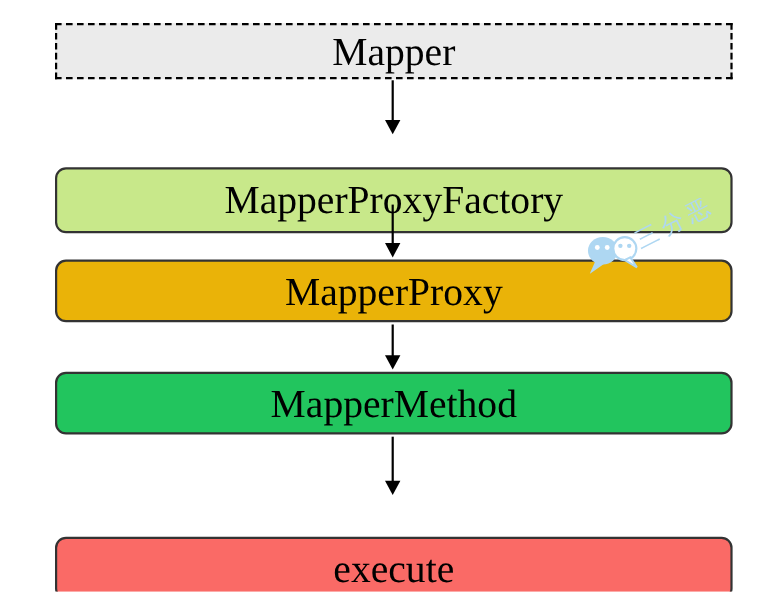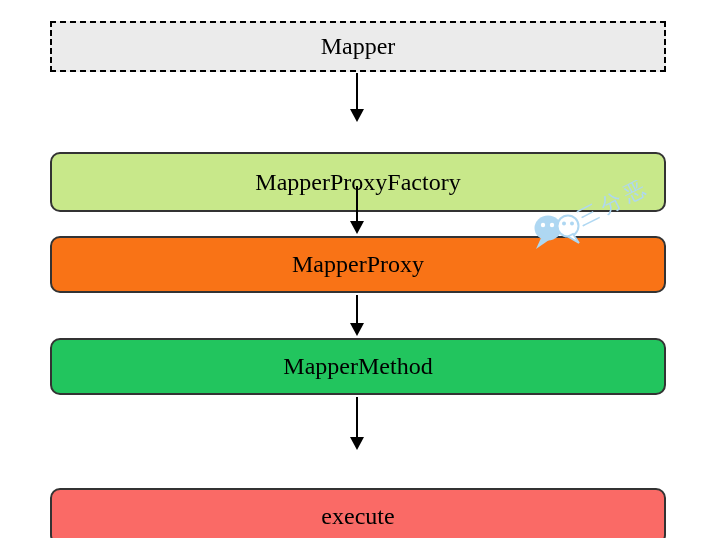--- a/index.html
+++ b/index.html
@@ -10,21 +10,21 @@
     overflow:hidden;
     font-family:"Liberation Serif","DejaVu Serif",serif;
   }
   .node{
     position:absolute;
     left:50px;width:616px;
     box-sizing:border-box;
     display:flex;align-items:center;justify-content:center;
     border:2px solid #333333;
     border-radius:10px;
-    font-size:24px;
+    font-size:36px;
     color:#000000;
     z-index:1;
   }
   .node-dashed{
     border-style:dashed;
     border-color:#000000;
     border-width:2px;
     border-radius:0;
   }
   .n0{top:21px;height:51px;}
@@ -53,21 +53,21 @@
 <div class="canvas">
 
   <div class="node node-dashed n0" style="background-color: rgb(235, 235, 235); border-color: rgb(0, 0, 0);">
     <span class="node-label">Mapper</span>
   </div>
 
   <div class="node n1" style="background-color: rgb(200, 232, 138); border-color: rgb(51, 51, 51);">
     <span class="node-label">MapperProxyFactory</span>
   </div>
 
-  <div class="node n2" style="background-color: #f97316; border-color: rgb(51, 51, 51);">
+  <div class="node n2" style="background-color: #eab308; border-color: rgb(51, 51, 51);">
     <span class="node-label">MapperProxy</span>
   </div>
 
   <div class="node n3" style="background-color: #22c55e; border-color: rgb(51, 51, 51);">
     <span class="node-label">MapperMethod</span>
   </div>
 
   <div class="node n4" style="background-color: rgb(250, 106, 102); border-color: rgb(51, 51, 51);">
     <span class="node-label">execute</span>
   </div>

